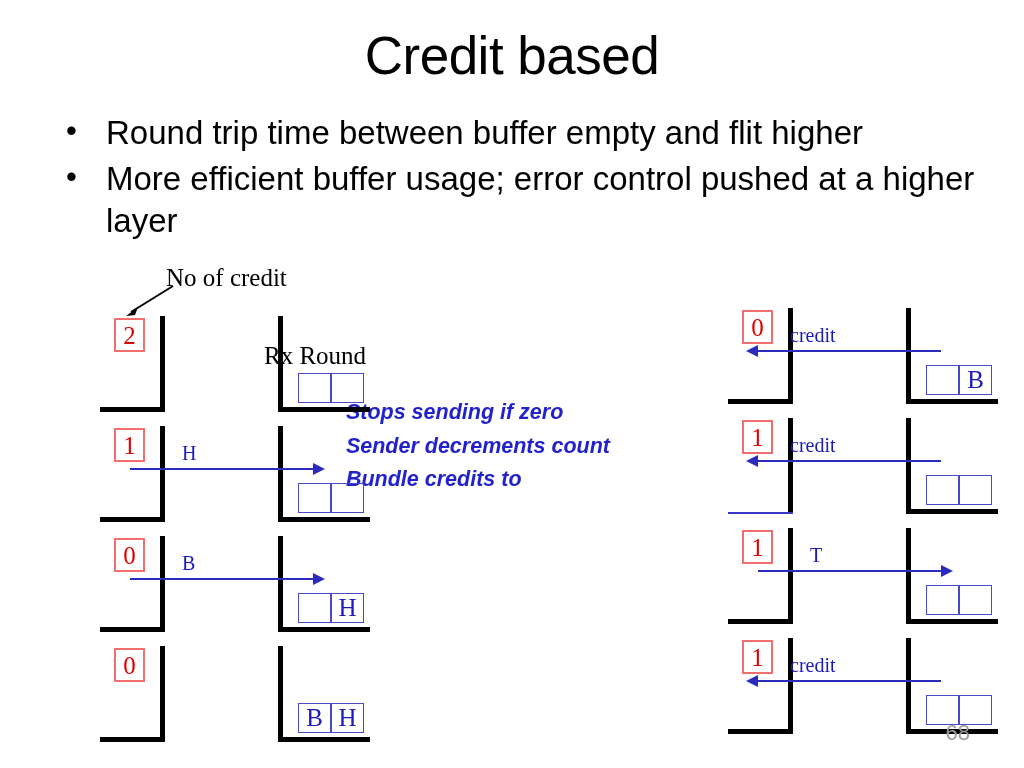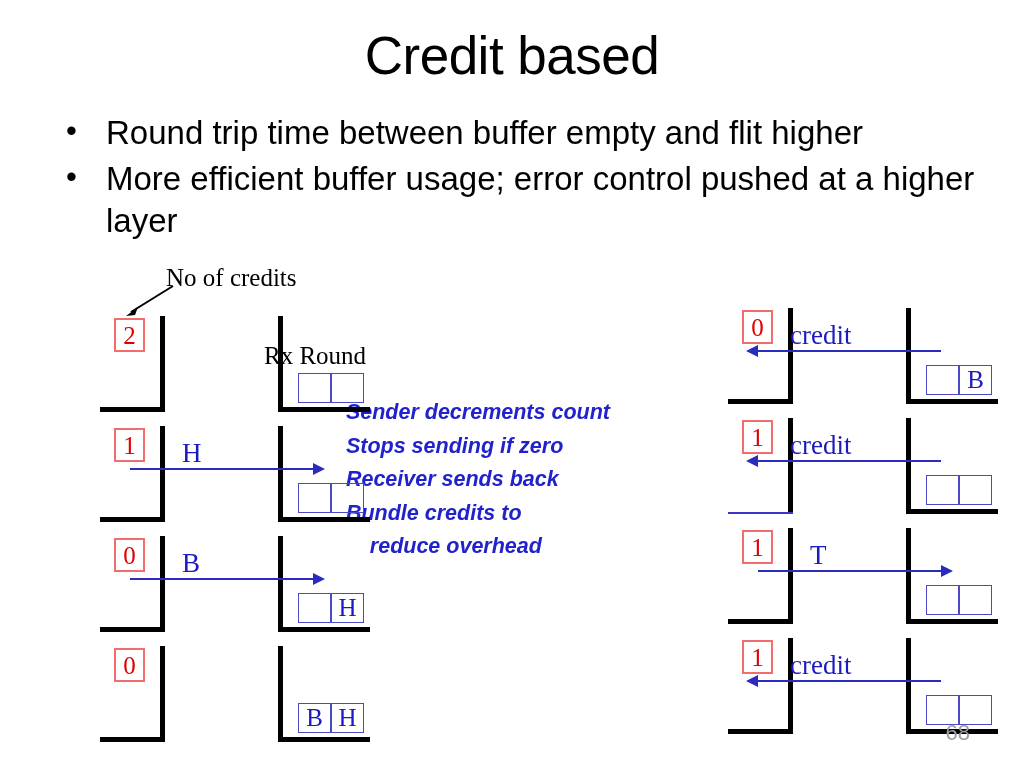--- a/index.html
+++ b/index.html
@@ -75,21 +75,21 @@
   .arrow-head.right{
     border-top:6px solid transparent;border-bottom:6px solid transparent;
     border-left:12px solid #2b2bbe;
   }
   .arrow-head.left{
     border-top:6px solid transparent;border-bottom:6px solid transparent;
     border-right:12px solid #2b2bbe;
   }
   .flow-label{
     position:absolute;color:#1a1ac0;
-    font-family:"Liberation Serif",serif;font-size:27px;line-height:27px;
+    font-family:"Liberation Serif",serif;font-size:20px;line-height:27px;
   }
 
   
   .anno-text{
     position:absolute;color:#000;
     font-family:"Liberation Serif",serif;font-size:25px;line-height:27px;
   }
   .anno-arrow{position:absolute;}
 
   .page-num{
@@ -108,35 +108,33 @@
     <div class="bullet">
       <span class="dot">•</span>
       <span>Round trip time between buffer empty and flit higher</span>
     </div>
     <div class="bullet">
       <span class="dot">•</span>
       <span>More efficient buffer usage; error control pushed at a higher layer</span>
     </div>
   </div>
 
-  <div class="anno-text" style="left:166px;top:264px;">No of credits</div>
+  <div class="anno-text" style="left:166px;top:264px;">No of credit</div>
 
   <svg class="anno-arrow" style="left:118px;top:282px;" width="60" height="40">
     <line x1="55" y1="4" x2="13" y2="30" stroke="#000" stroke-width="2"></line>
     <polygon points="8,34 20,25 17,33" fill="#000"></polygon>
   </svg>
 
   <div class="anno-text" style="left:264px;top:342px;">Rx Round</div>
 
   <div class="note">
+    <span class="l">   Stops sending if zero</span>
     <span class="l">   Sender decrements count</span>
-    <span class="l">   Stops sending if zero</span>
-    <span class="l">   Receiver sends back</span>
     <span class="l">   Bundle credits to</span>
-    <span class="l">       reduce overhead</span>
   </div>
 
   <div id="diagram-left">
       <div class="row" style="left: 100px; top: 316px; width: 300px; height: 110px;">
         <div class="credit-box" style="left:14px;top:2px;">2</div>
         <div class="snd-v" style="left:60px;top:0px;height:96px;"></div>
         <div class="snd-h" style="left:0px;top:91px;width:65px;"></div>
         <div class="rcv-v" style="left:178px;top:0px;height:96px;"></div>
         <div class="rcv-h" style="left:178px;top:91px;width:92px;"></div>
         <div class="buffer" style="left:198px;top:57px;">

